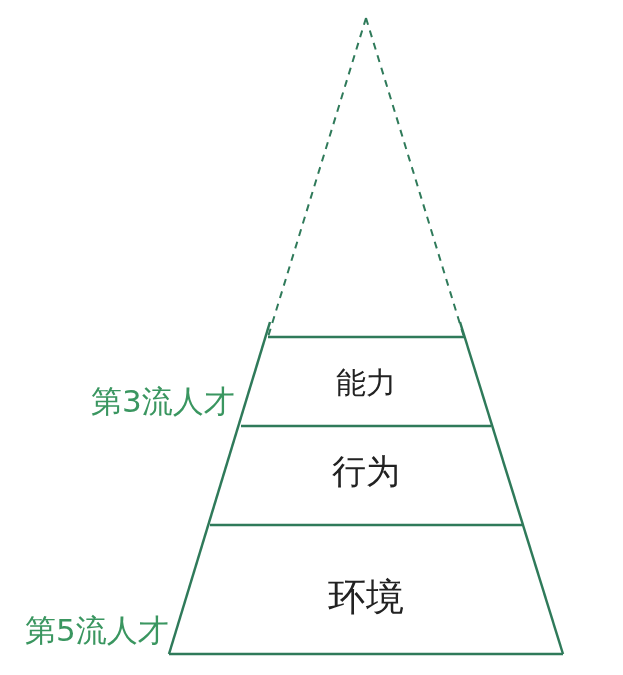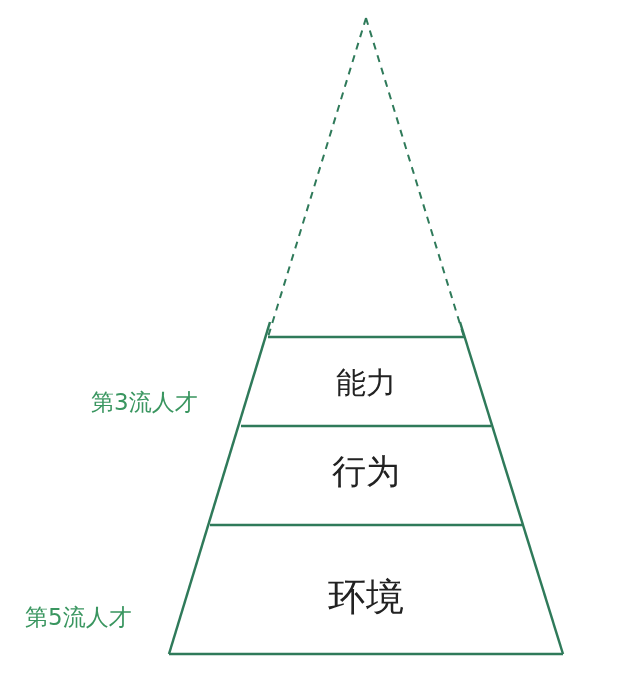--- a/index.html
+++ b/index.html
@@ -24,21 +24,21 @@
     .tier-label {
       position: absolute;
       color: #222222;
       text-align: center;
       white-space: nowrap;
       transform: translate(-50%, -50%);
     }
     .side-label {
       position: absolute;
       color: #3a9660;
-      font-size: 23px;
+      font-size: 31px;
       white-space: nowrap;
       transform: translateY(-50%);
     }
   </style>
 </head>
 <body>
 
 <div class="canvas">
   <svg class="pyramid" width="623" height="675" viewBox="0 0 623 675">
 
@@ -52,14 +52,14 @@
     <line x1="241" y1="426" x2="491" y2="426" stroke="#2f7a5a" stroke-width="2.5"></line>
     <line x1="210" y1="525" x2="522" y2="525" stroke="#2f7a5a" stroke-width="2.5"></line>
     <line x1="169" y1="654" x2="563" y2="654" stroke="#2f7a5a" stroke-width="2.5"></line>
   </svg>
 
   <div class="tier-label" style="left:366px; top:383px; font-size:30px;">能力</div>
   <div class="tier-label" style="left:366px; top:597px; font-size:38px;">环境</div>
   <div class="tier-label" style="left:366px; top:472px; font-size:34px;">行为</div>
 
   <div class="side-label" style="left:91px; top:402px;">第3流人才</div>
-  <div class="side-label" style="left:25px; top:617px;text-align:right;">第5流人才</div>
+  <div class="side-label" style="left:25px; top:631px;text-align:right;">第5流人才</div>
 </div>
 
 </body></html>

